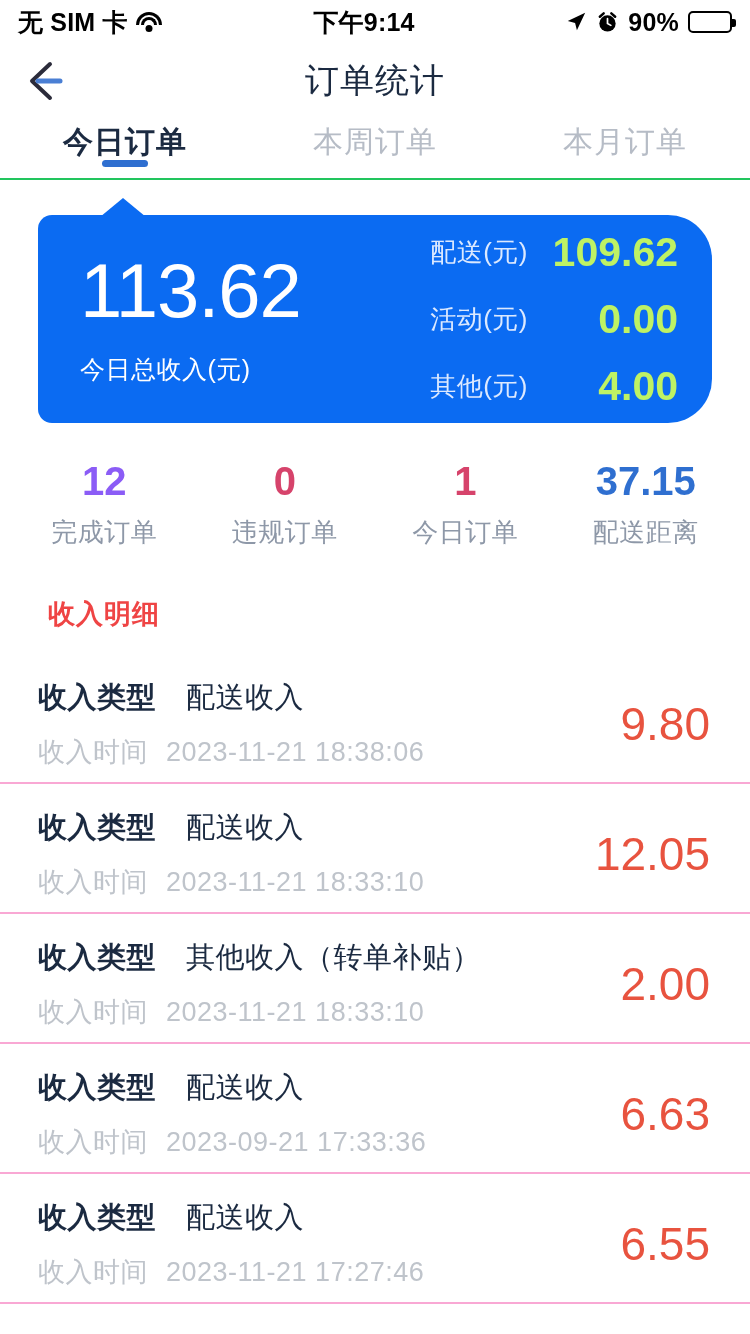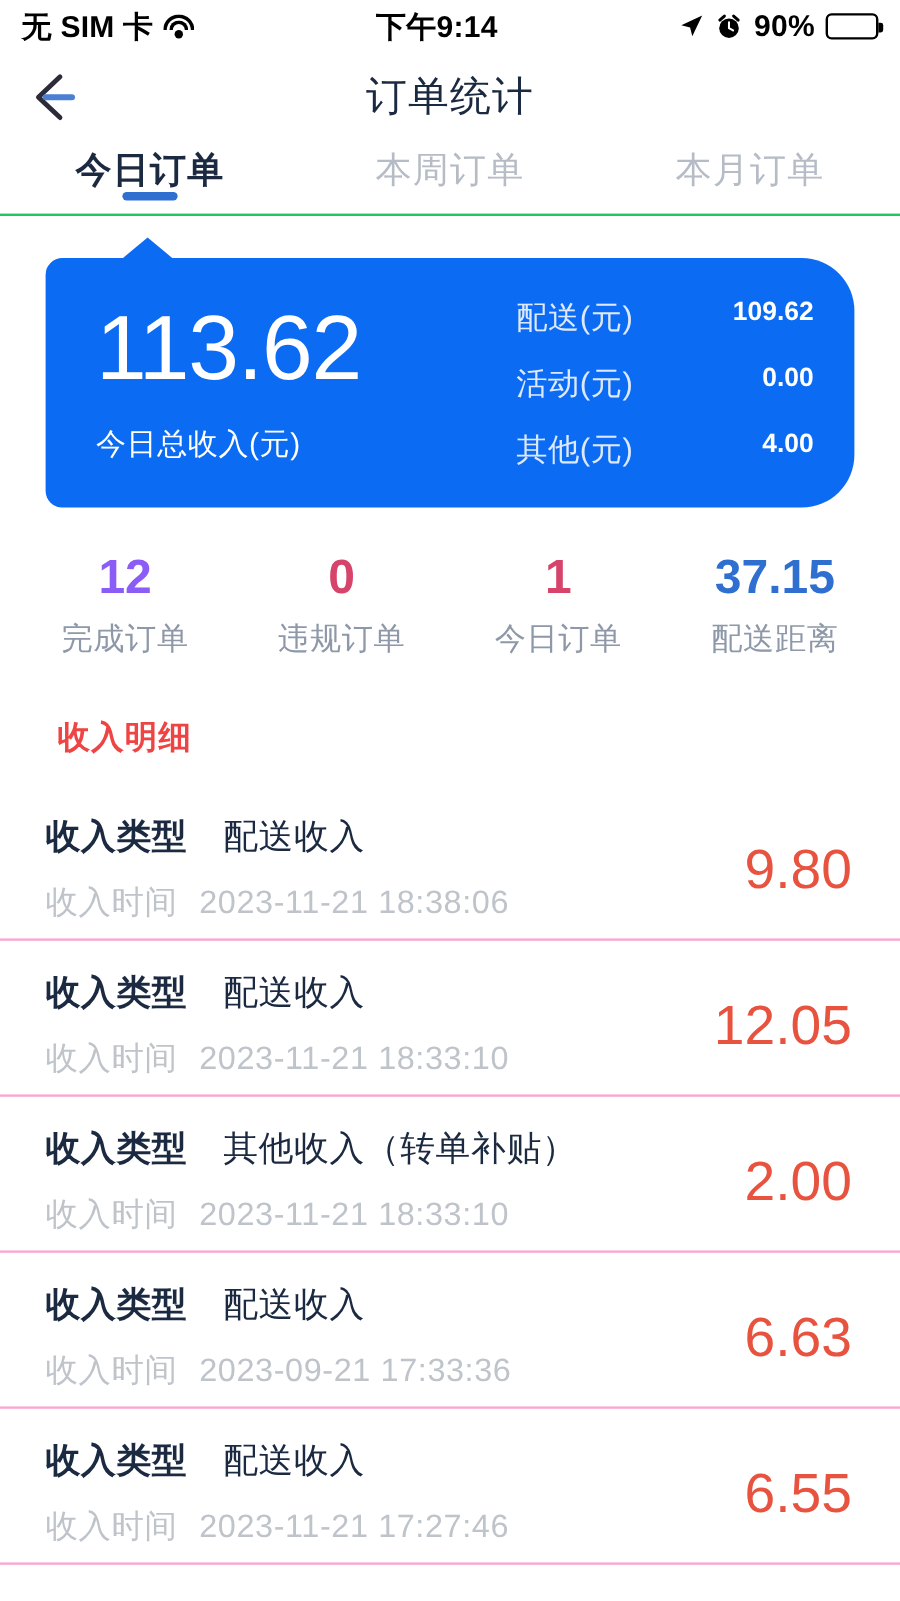--- a/index.html
+++ b/index.html
@@ -61,23 +61,23 @@
   .card{
     position:relative; background:#0b6bf2; color:#fff;
     border-radius:14px 44px 44px 14px;
     height:208px; display:flex; align-items:center;
     padding:0 34px 0 42px;
   }
   .card-left{ flex:0 0 auto; width:300px; }
   .card-total{ font-size:76px; font-weight:300; line-height:1; letter-spacing:-1px; }
   .card-total-label{ font-size:25px; color:#ffffff; margin-top:24px; letter-spacing:.5px; }
   .card-right{ flex:1; display:flex; flex-direction:column; justify-content:center; gap:20px; }
-  .card-row{ display:flex; align-items:flex-start; }
+  .card-row{ display:flex; align-items:center; }
   .card-row .k{ flex:1; text-align:right; font-size:26px; color:#dce9ff; letter-spacing:.5px; }
-  .card-row .v{ width:150px; text-align:right; font-size:22px; font-weight:700; color:#ffffff; }
+  .card-row .v{ width:150px; text-align:right; font-size:41px; font-weight:700; color:#bef264; }
 
   
   .stats{ display:flex; margin-top:36px; padding:0 14px; }
   .stat{ flex:1; text-align:center; }
   .stat-value{ font-size:40px; font-weight:700; line-height:1.1; }
   .stat-label{ font-size:26px; color:#8e98a8; margin-top:12px; letter-spacing:.5px; }
 
   
   .section-title{ font-size:27px; font-weight:700; color:#ef4444; margin:46px 0 0 48px; letter-spacing:1px; }
   .list{ margin-top:22px; }

